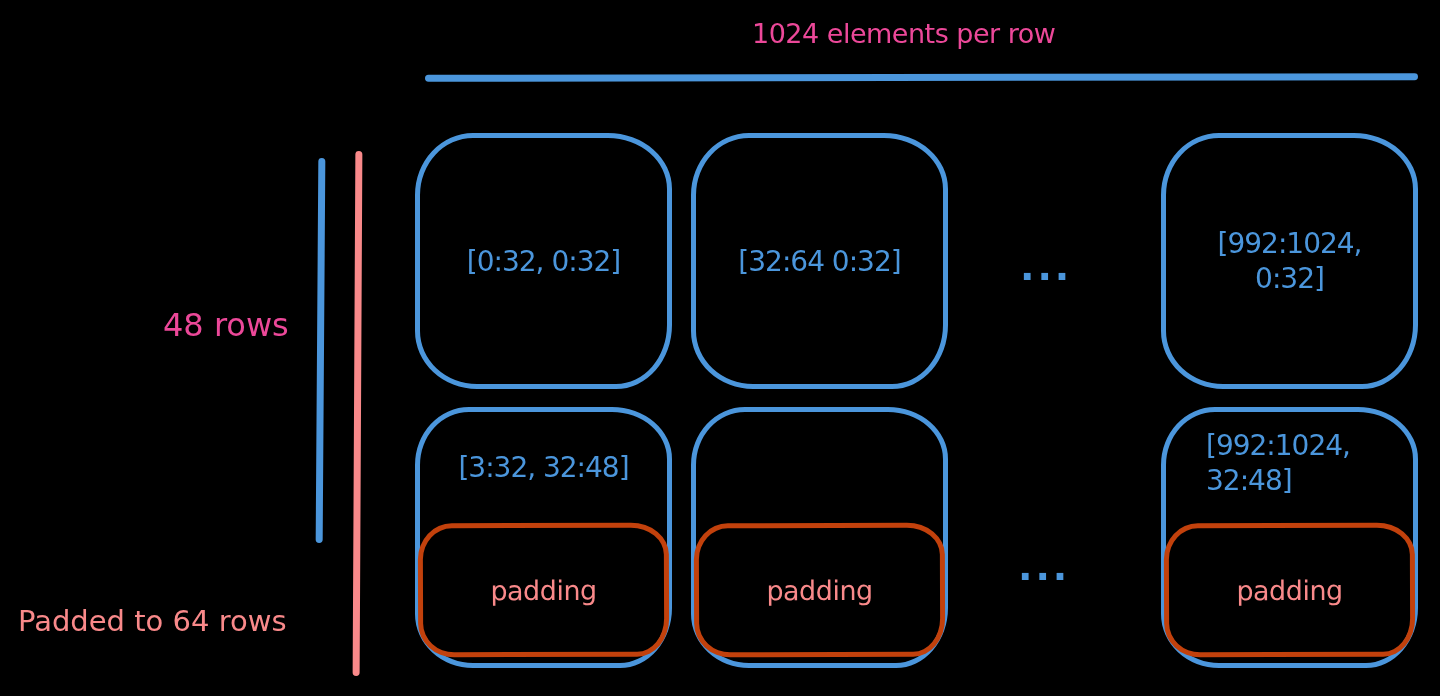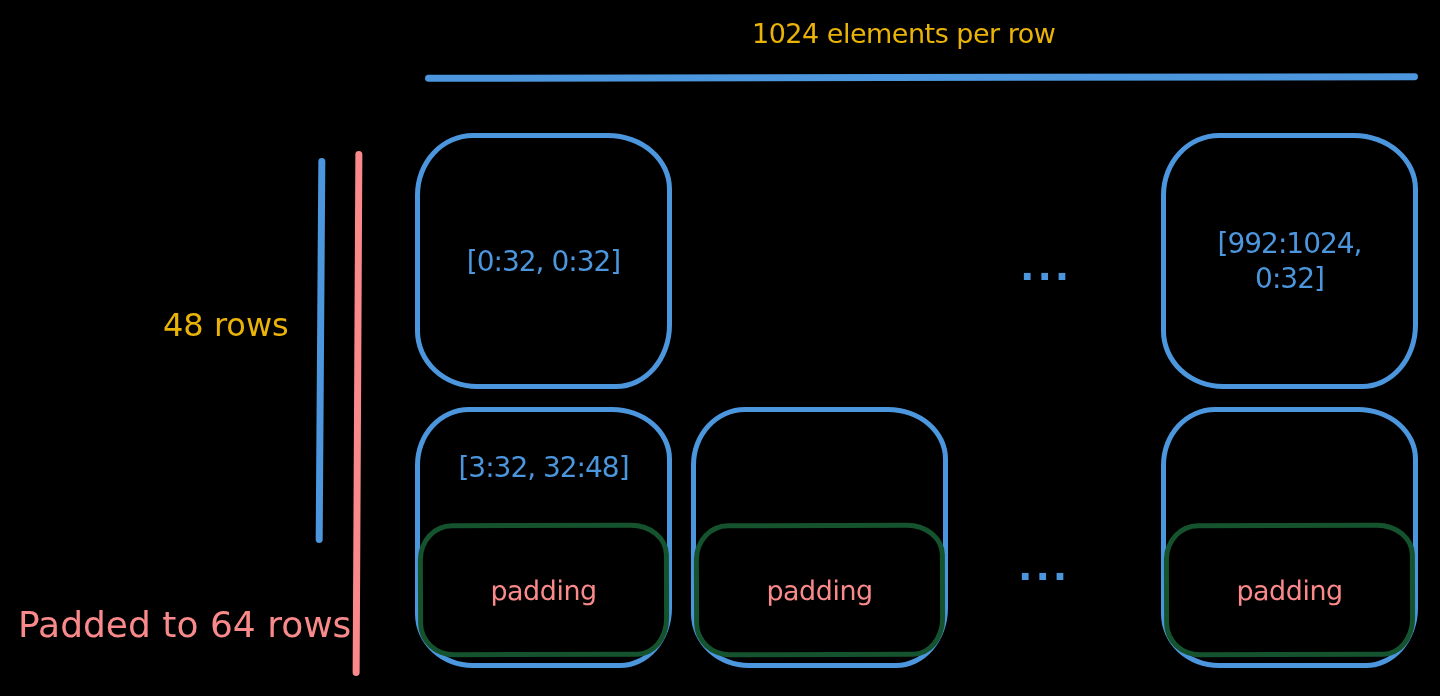--- a/index.html
+++ b/index.html
@@ -8,21 +8,21 @@
     background: #000000;
   }
   #canvas {
     position: relative;
     width: 1440px;
     height: 696px;
     background: #000000;
     overflow: hidden;
     font-family: "DejaVu Sans", sans-serif;
   }
-  .blue-text { color: #eab308; }
+  .blue-text { color: #ec4899; }
   .red-text  { color: #f9898a; }
 
   .title {
     position: absolute;
     left: 752px;
     top: 18px;
     font-size: 27px;
     letter-spacing: -0.5px;
     white-space: nowrap;
   }
@@ -60,21 +60,21 @@
     position: absolute;
     left: 163px;
     top: 306px;
     font-size: 32px;
     white-space: nowrap;
   }
   .padded-label {
     position: absolute;
     left: 18px;
     top: 604px;
-    font-size: 36px;
+    font-size: 29px;
     white-space: nowrap;
   }
 
   .tile {
     position: absolute;
     width: 247px;
     border: 5px solid #4b96dc;
     box-sizing: content-box;
     display: flex;
     flex-direction: column;
@@ -113,21 +113,21 @@
     margin-left: 40px;
     max-width: 200px;
   }
 
   .pad-box {
     position: absolute;
     left: -2px;
     right: -2px;
     top: 111px;
     bottom: 6px;
-    border: 5px solid #14532d;
+    border: 5px solid #c2410c;
     border-radius: 34px 38px 32px 36px / 36px 32px 38px 34px;
     display: flex;
     align-items: center;
     justify-content: center;
     transform: rotate(-0.2deg);
   }
   .pad-label {
     font-size: 27px;
     letter-spacing: -0.5px;
     color: #f9898a;
@@ -153,36 +153,40 @@
   <div class="h-rule"></div>
 
   <div class="v-rule-blue"></div>
   <div class="v-rule-red"></div>
   <div class="rows-label blue-text">48 rows</div>
   <div class="padded-label red-text">Padded to 64 rows</div>
 
   <div class="tile top-row col-0">
     <div class="tile-label nowrap">[0:32, 0:32]</div>
   </div>
+  <div class="tile top-row col-1">
+    <div class="tile-label nowrap">[32:64 0:32]</div>
+  </div>
   <div class="ellipsis top-gap">...</div>
   <div class="tile top-row col-2">
     <div class="tile-label wrap">[992:1024, 0:32]</div>
   </div>
 
   <div class="tile bottom-row col-0">
     <div class="tile-label nowrap">[3:32, 32:48]</div>
     <div class="pad-box">
       <div class="pad-label">padding</div>
     </div>
   </div>
   <div class="tile bottom-row col-1">
     <div class="pad-box">
       <div class="pad-label">padding</div>
     </div>
   </div>
   <div class="ellipsis bottom-gap">...</div>
   <div class="tile bottom-row col-2">
+    <div class="tile-label left-align">[992:1024, 32:48]</div>
     <div class="pad-box">
       <div class="pad-label">padding</div>
     </div>
   </div>
 
 </div>
 
 </body></html>

